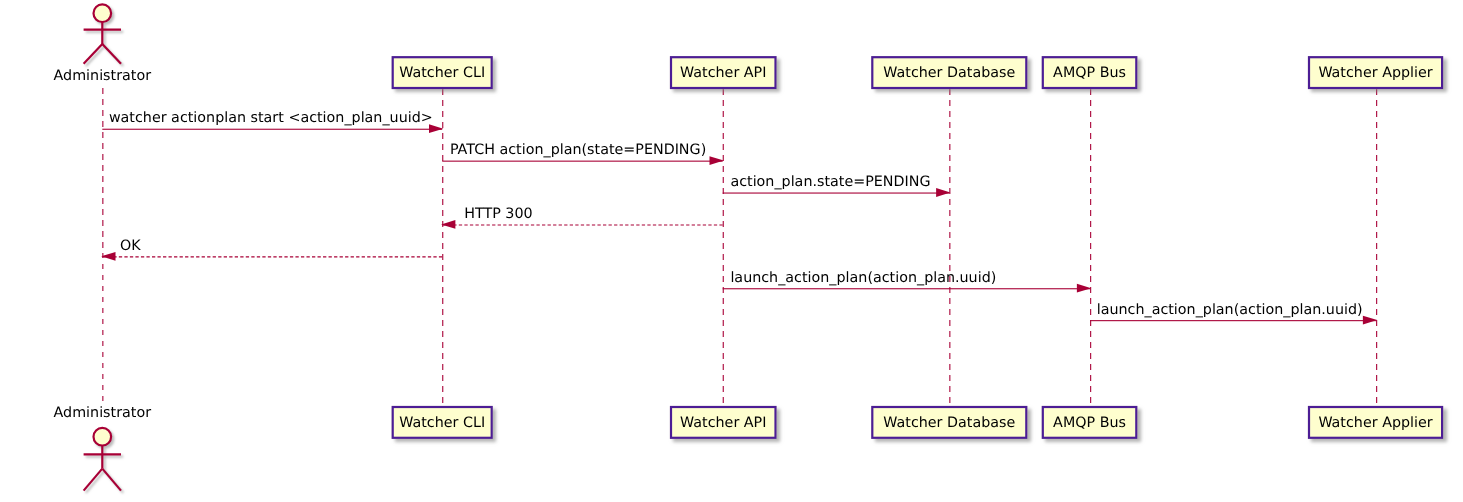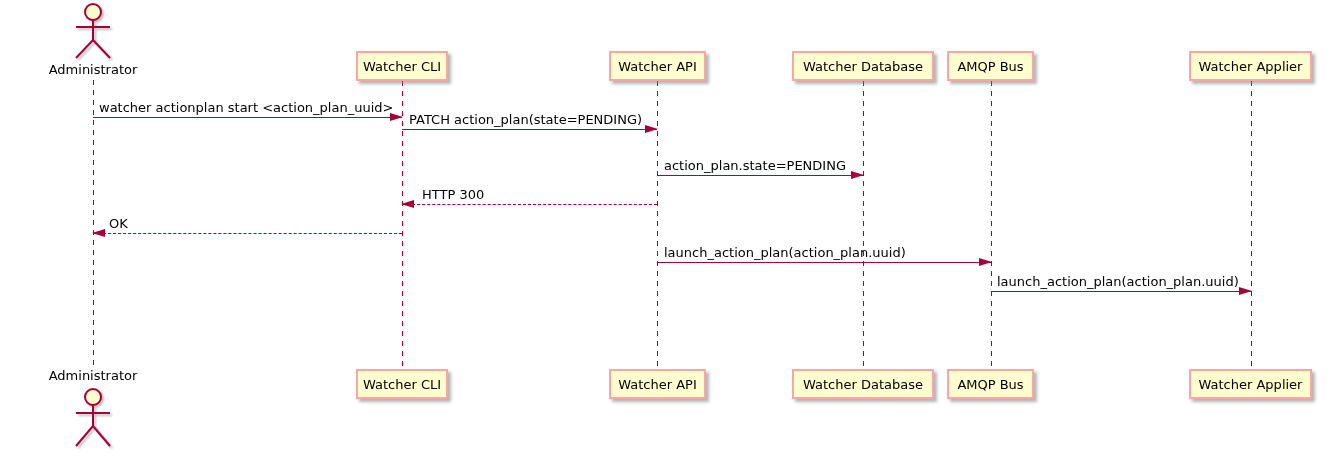--- a/index.html
+++ b/index.html
@@ -9,21 +9,21 @@
     font-size:13px; color:#000; overflow:hidden;margin-left:36px;
   }
   
   .lifeline {
     position:absolute; width:1px;
     background:repeating-linear-gradient(to bottom,#A80036 0 5px,transparent 5px 10px);
   }
   
   .pbox {
     position:absolute; height:30px; box-sizing:border-box;
-    background:#FEFECE; border:2px solid #fca5a5;
+    background:#FEFECE; border:2px solid #4c1d95;
     display:flex; align-items:center; justify-content:center;
     box-shadow:3px 3px 3px rgba(120,120,120,0.55);
     white-space:nowrap;
   }
   
   .actor-label { position:absolute; width:114px; text-align:center; white-space:nowrap; }
   .actor-svg { position:absolute; filter:drop-shadow(2px 2px 1px rgba(120,120,120,0.5)); }
   
   .msg { position:absolute; height:1px; }
   .msg .line { position:absolute; left:0; right:0; top:0; border-top:1px solid #A80036; }
@@ -79,21 +79,21 @@
     </div>
   <div class="pbox" style="left:1153px;top:51px; width:123px;">
       <span>Watcher Applier</span>
     </div>
 
   <div class="msg solid" style="left:57px; top:117px; width:309px;">
     <div class="lbl" style="left:6px;">watcher actionplan start &lt;action_plan_uuid&gt;</div>
     <div class="line"></div>
     <div class="head right"></div>
   </div>
-  <div class="msg solid" style="left:366px; top:129px; width:255px;">
+  <div class="msg solid" style="left:366px; top:146px; width:255px;">
     <div class="lbl" style="left:7px;">PATCH action_plan(state=PENDING)</div>
     <div class="line"></div>
     <div class="head right"></div>
   </div>
   <div class="msg solid" style="left:621px; top:175px; width:206px;">
     <div class="lbl" style="left:7px;">action_plan.state=PENDING</div>
     <div class="line"></div>
     <div class="head right"></div>
   </div>
   <div class="msg dashed" style="left:366px; top:204px; width:255px;">

